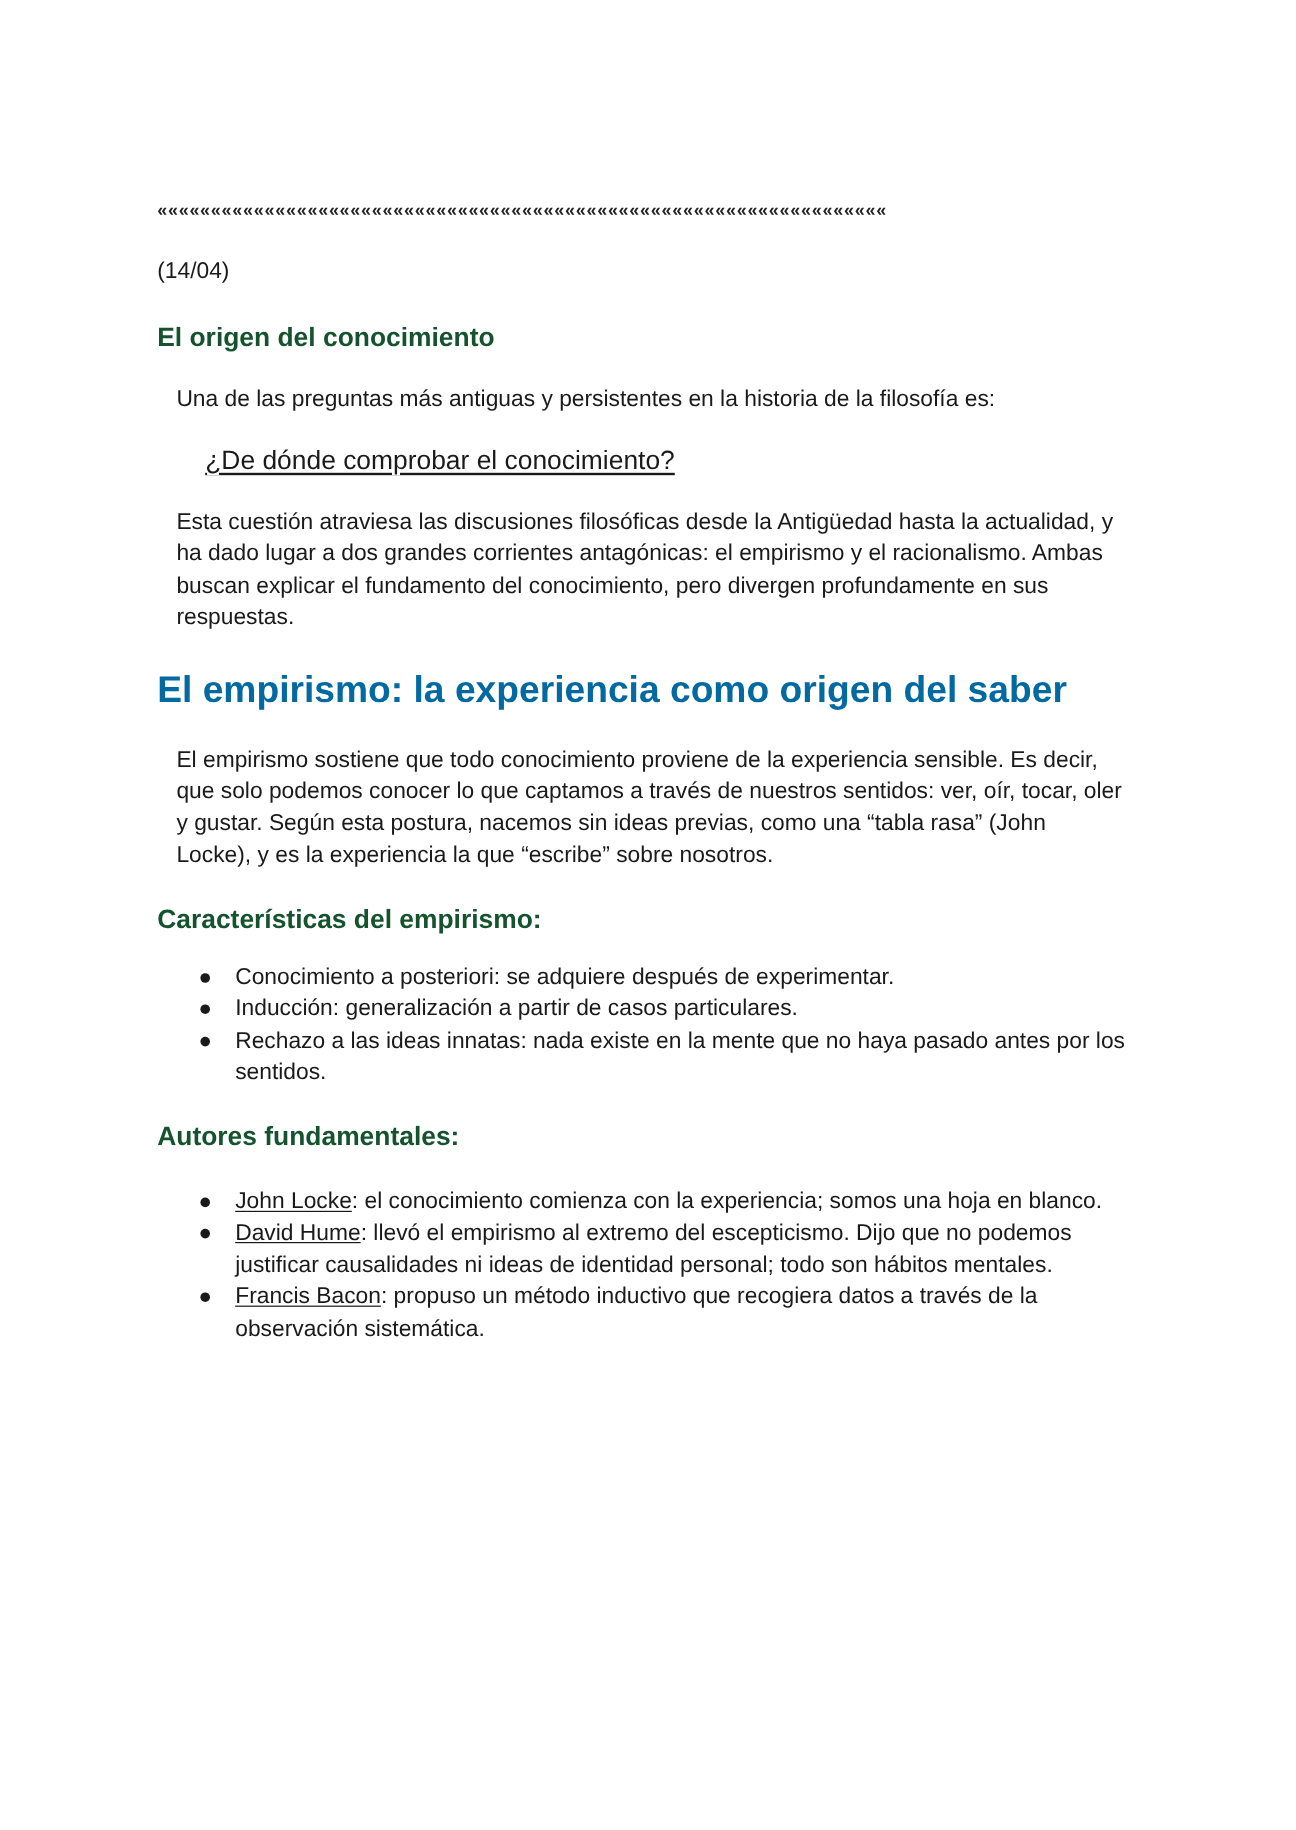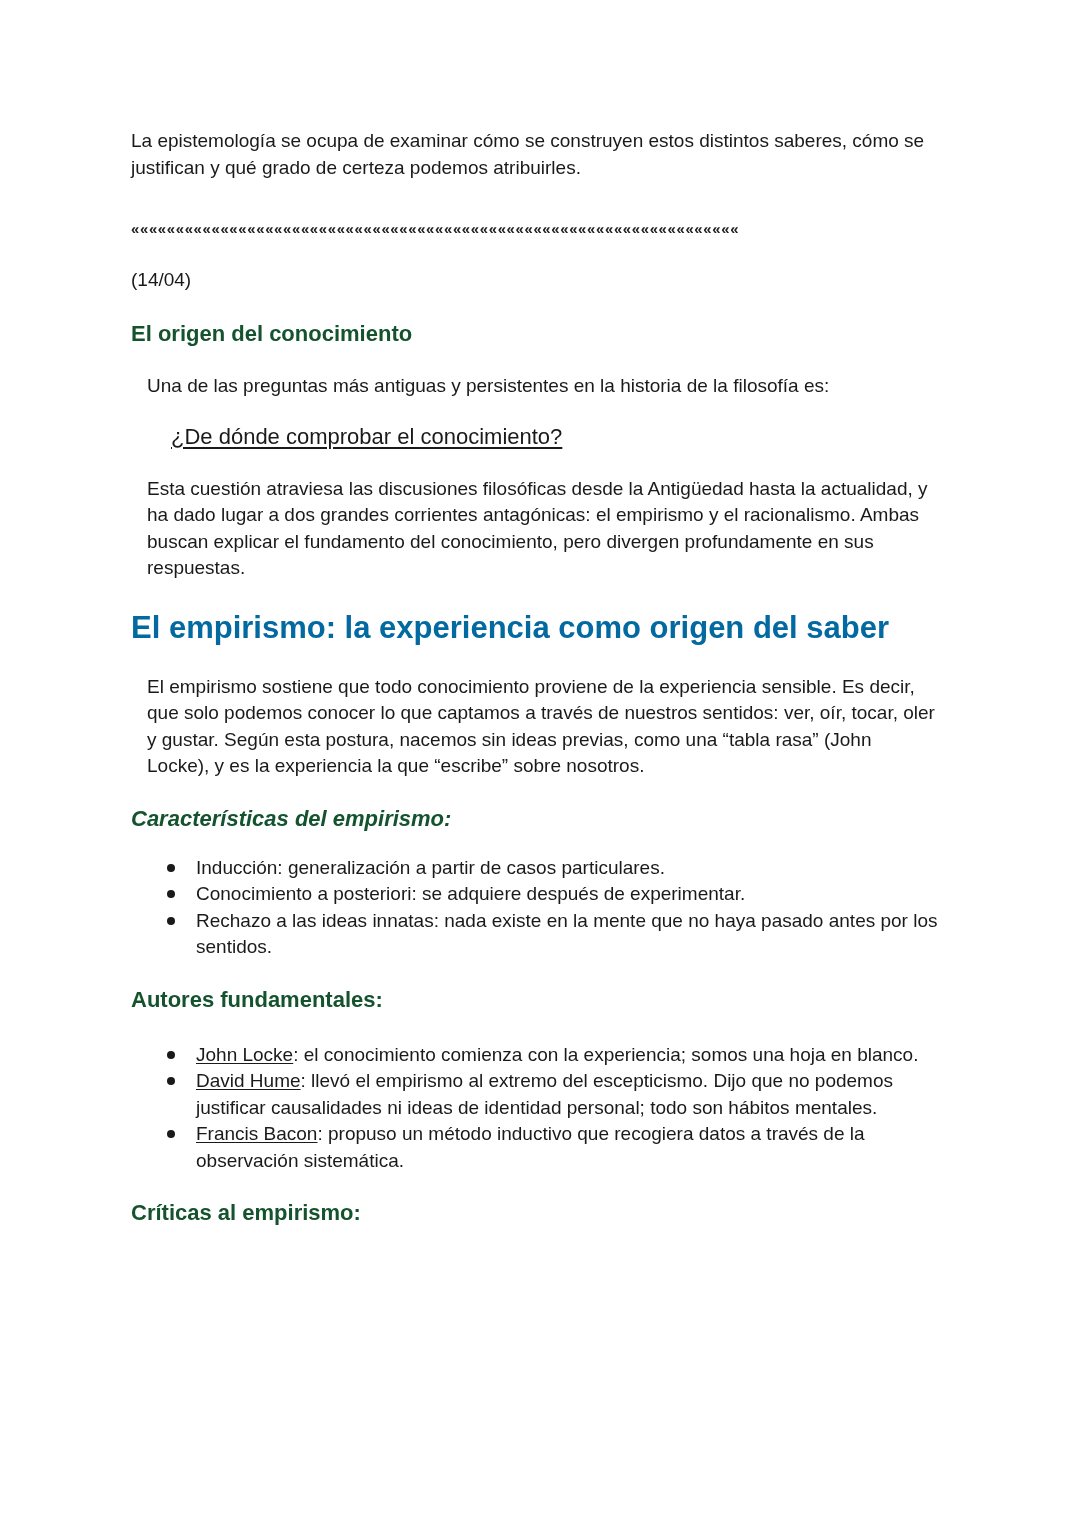--- a/index.html
+++ b/index.html
@@ -86,50 +86,48 @@
       border-radius: 50%;
       background: #1a1a1a;
     }
     .author { text-decoration: underline; text-underline-offset: 2px; }
   </style>
 </head>
 <body>
 
 <div class="page">
 
-  <p class="p" style="margin:0;">La epistemología se ocupa de examinar cómo se construyen estos distintos saberes, cómo se justifican y qué grado de certeza podemos atribuirles.</p>
 
   <div class="sep">««««««««««««««««««««««««««««««««««««««««««««««««««««««««««««««««««««</div>
 
 
   <div class="date">(14/04)</div>
 
   <h3 class="h3" style="margin-top:27px;">El origen del conocimiento</h3>
 
   <p class="p" style="margin-top:25px;">Una de las preguntas más antiguas y persistentes en la historia de la filosofía es:</p>
 
   <div class="question" style="margin-top:23px;">¿De dónde comprobar el conocimiento?</div>
 
   <p class="p" style="margin-top:25px;">Esta cuestión atraviesa las discusiones filosóficas desde la Antigüedad hasta la actualidad, y ha dado lugar a dos grandes corrientes antagónicas: el empirismo y el racionalismo. Ambas buscan explicar el fundamento del conocimiento, pero divergen profundamente en sus respuestas.</p>
 
   <h2 class="h2" style="margin-top:27px;">El empirismo: la experiencia como origen del saber</h2>
 
   <p class="p" style="margin-top:27px;">El empirismo sostiene que todo conocimiento proviene de la experiencia sensible. Es decir, que solo podemos conocer lo que captamos a través de nuestros sentidos: ver, oír, tocar, oler y gustar. Según esta postura, nacemos sin ideas previas, como una “tabla rasa” (John Locke), y es la experiencia la que “escribe” sobre nosotros.</p>
 
-  <h3 class="h3" style="margin-top:25px;font-style:italic;">Características del empirismo:</h3>
+  <h3 class="h3" style="margin-top:25px;">Características del empirismo:</h3>
 
   <ul class="bullets" style="margin-top:22px;">
+    <li><span class="dot"></span><span>Conocimiento a posteriori: se adquiere después de experimentar.</span></li>
     <li><span class="dot"></span><span>Inducción: generalización a partir de casos particulares.</span></li>
-    <li><span class="dot"></span><span>Conocimiento a posteriori: se adquiere después de experimentar.</span></li>
     <li><span class="dot"></span><span>Rechazo a las ideas innatas: nada existe en la mente que no haya pasado antes por los sentidos.</span></li>
   </ul>
 
   <h3 class="h3" style="margin-top:25px;">Autores fundamentales:</h3>
 
   <ul class="bullets" style="margin-top:28px;">
     <li><span class="dot"></span><span class="author">John Locke</span><span>: el conocimiento comienza con la experiencia; somos una hoja en blanco.</span></li>
     <li><span class="dot"></span><span class="author">David Hume</span><span>: llevó el empirismo al extremo del escepticismo. Dijo que no podemos justificar causalidades ni ideas de identidad personal; todo son hábitos mentales.</span></li>
     <li><span class="dot"></span><span class="author">Francis Bacon</span><span>: propuso un método inductivo que recogiera datos a través de la observación sistemática.</span></li>
   </ul>
 
-  <h3 class="h3" style="margin-top:25px;">Críticas al empirismo:</h3>
 
 </div>
 
 </body></html>

